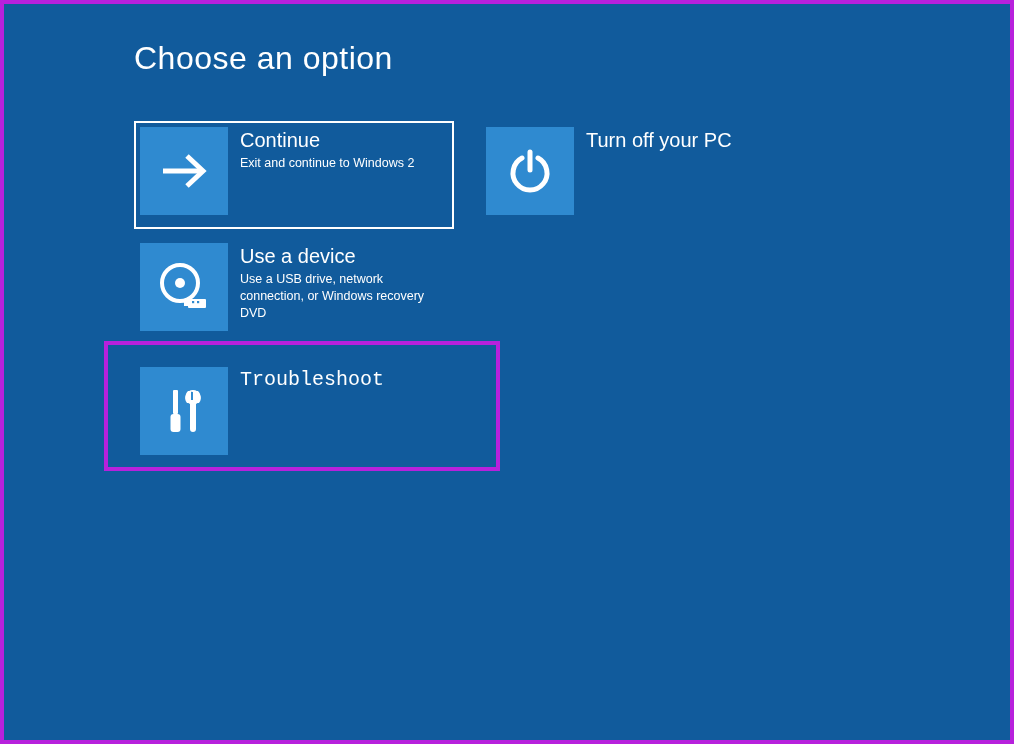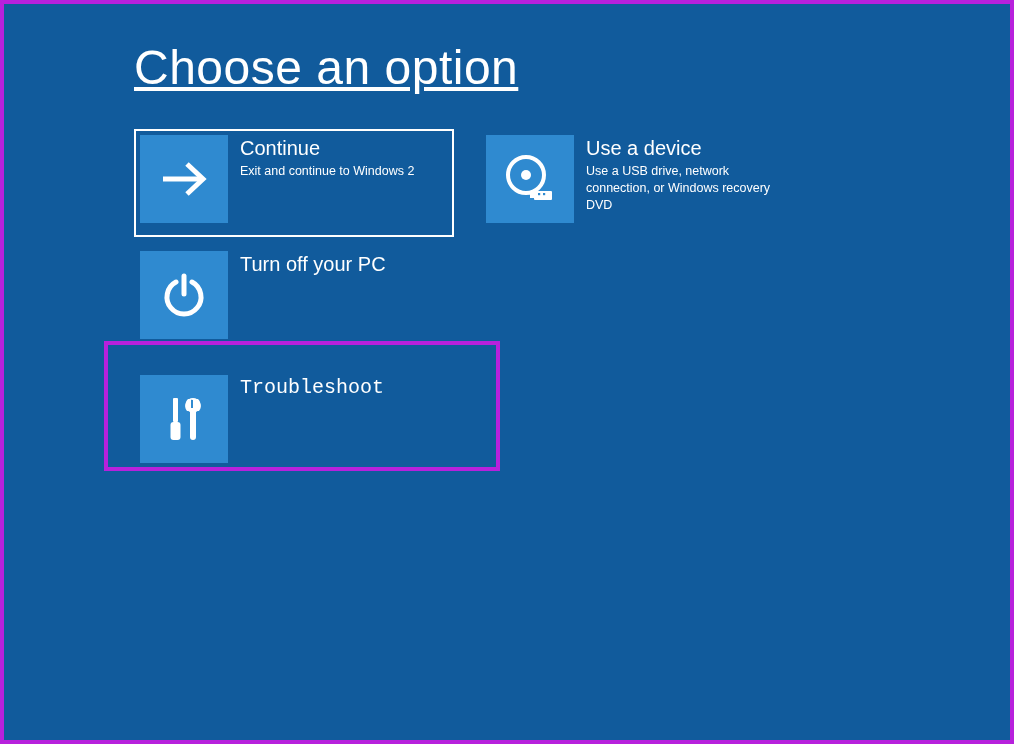--- a/index.html
+++ b/index.html
@@ -8,34 +8,32 @@
     background: #115B9C;
     font-family: "Segoe UI Light", "Segoe UI", Arial, sans-serif;
     color: #ffffff;
     border: 4px solid #B721DC;
     position: relative;
   }
   .page-title {
     position: absolute;
     left: 130px;
     top: 36px;
-    font-size: 48px;
+    font-size: 32px;
     font-weight: 300;
     letter-spacing: 0.5px;
-    text-decoration: underline;
   }
   .options-grid {
     position: absolute;
     left: 130px;
     top: 117px;
     display: grid;
     grid-template-columns: 320px 320px;
     column-gap: 26px;
     row-gap: 8px;
-    margin-top: 8px;
   }
   .option-tile {
     display: flex;
     align-items: flex-start;
     padding: 4px;
     height: 108px;
     border: 2px solid transparent;
     cursor: pointer;
   }
   .option-tile.selected {
@@ -99,49 +97,49 @@
       </svg>
     </div>
     <div class="tile-text">
       <div class="tile-title">Continue</div>
       <div class="tile-desc">Exit and continue to Windows 2</div>
     </div>
   </div>
 
   <div class="option-tile">
     <div class="tile-icon">
+      <svg width="50" height="50" viewBox="0 0 50 50">
+        <g stroke="#ffffff" stroke-width="5" fill="none" stroke-linecap="round">
+          <path d="M 17 12 A 17 17 0 1 0 33 12"></path>
+          <line x1="25" y1="6" x2="25" y2="24"></line>
+        </g>
+      </svg>
+    </div>
+    <div class="tile-text">
+      <div class="tile-title">Turn off your PC</div>
+      <div class="tile-desc"></div>
+    </div>
+  </div>
+
+  <div class="option-tile">
+    <div class="tile-icon">
       <svg width="56" height="56" viewBox="0 0 56 56">
         <g fill="#ffffff">
           <circle cx="24" cy="24" r="18" fill="none" stroke="#ffffff" stroke-width="4"></circle>
           <circle cx="24" cy="24" r="5" fill="#ffffff"></circle>
           <rect x="32" y="40" width="18" height="9" rx="1" fill="#ffffff"></rect>
           <rect x="28" y="42" width="5" height="5" fill="#ffffff"></rect>
           <rect x="36" y="42" width="2.2" height="2.2" fill="#2F8AD0"></rect>
           <rect x="41" y="42" width="2.2" height="2.2" fill="#2F8AD0"></rect>
         </g>
       </svg>
     </div>
     <div class="tile-text">
       <div class="tile-title">Use a device</div>
       <div class="tile-desc">Use a USB drive, network connection, or Windows recovery DVD</div>
-    </div>
-  </div>
-
-  <div class="option-tile">
-    <div class="tile-icon">
-      <svg width="50" height="50" viewBox="0 0 50 50">
-        <g stroke="#ffffff" stroke-width="5" fill="none" stroke-linecap="round">
-          <path d="M 17 12 A 17 17 0 1 0 33 12"></path>
-          <line x1="25" y1="6" x2="25" y2="24"></line>
-        </g>
-      </svg>
-    </div>
-    <div class="tile-text">
-      <div class="tile-title">Turn off your PC</div>
-      <div class="tile-desc"></div>
     </div>
   </div>
 
   <div></div>
 
   <div class="option-tile troubleshoot-cell" style="margin-top:8px;font-family:Liberation Mono, monospace;">
     <div class="tile-icon">
       <svg width="48" height="54" viewBox="0 0 48 54">
         <g fill="#ffffff">
 

